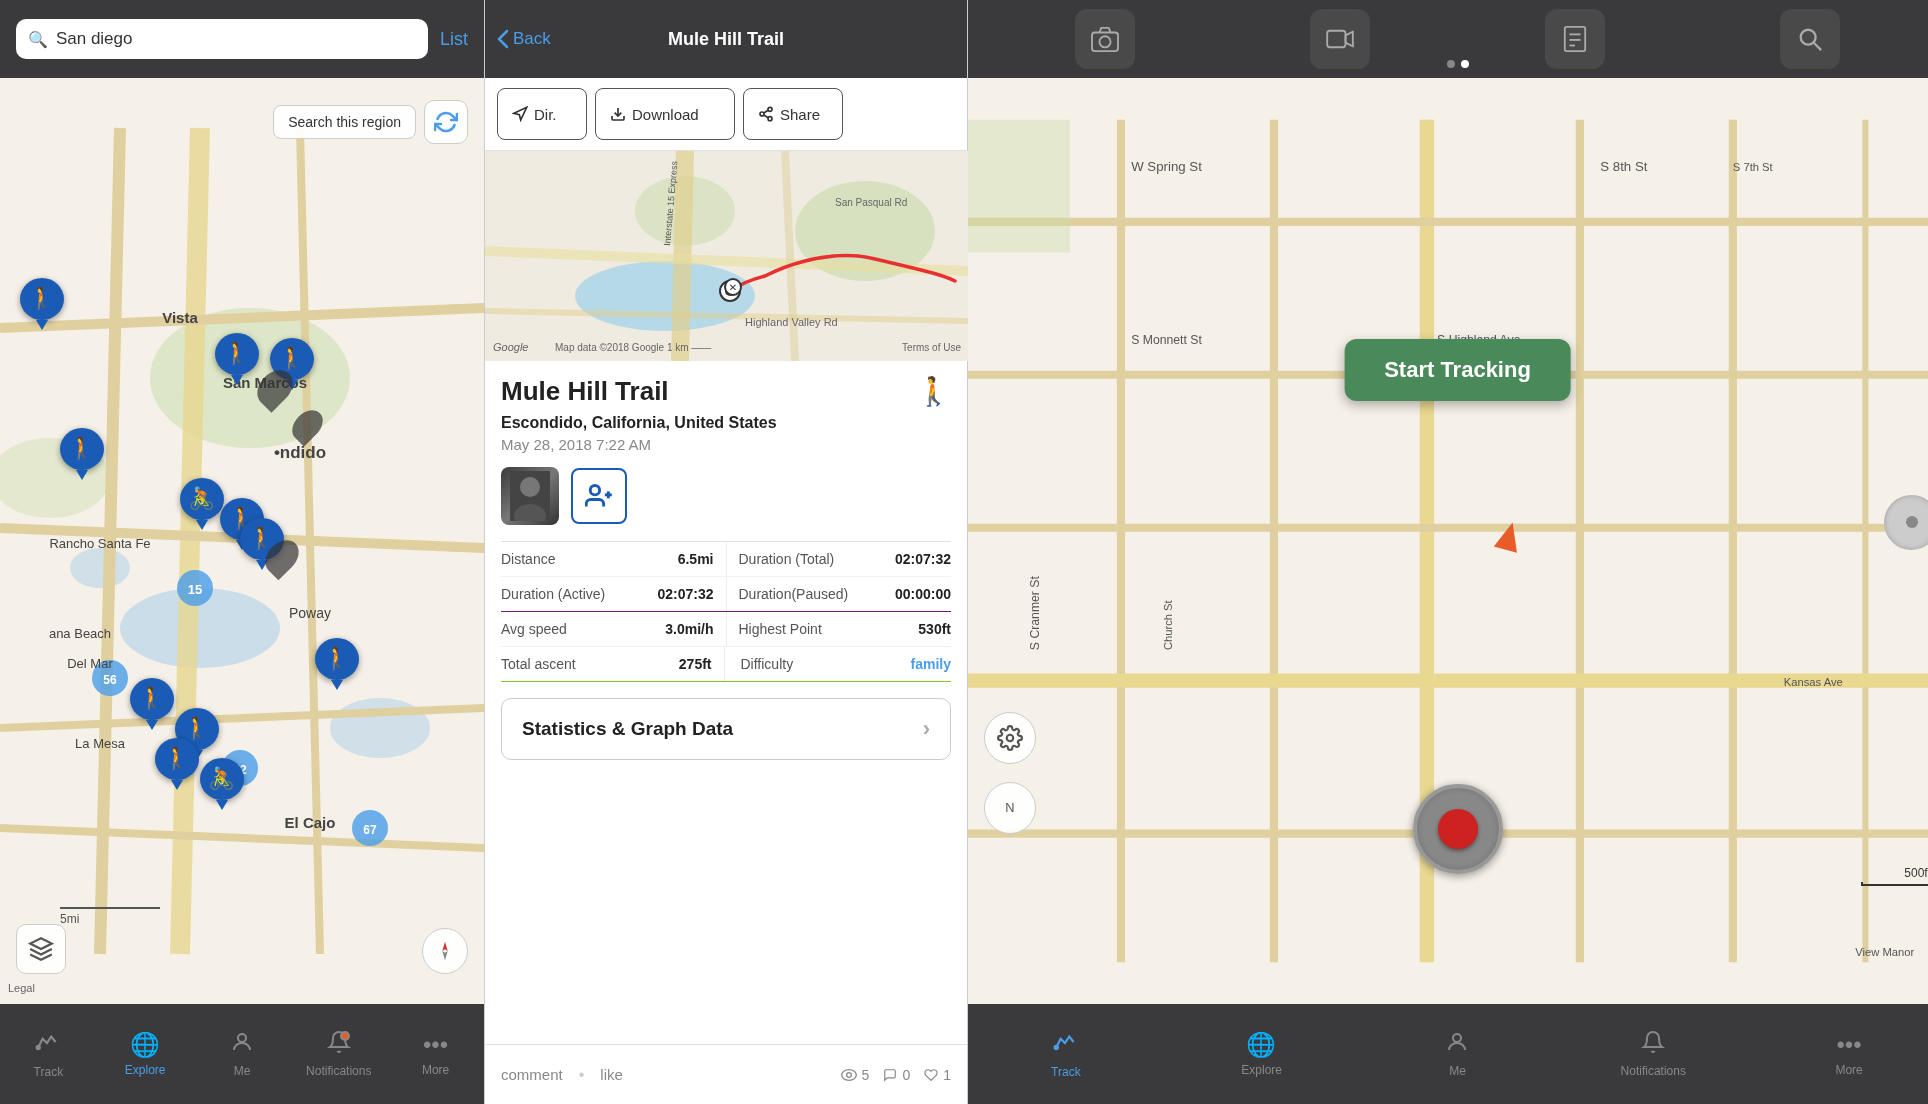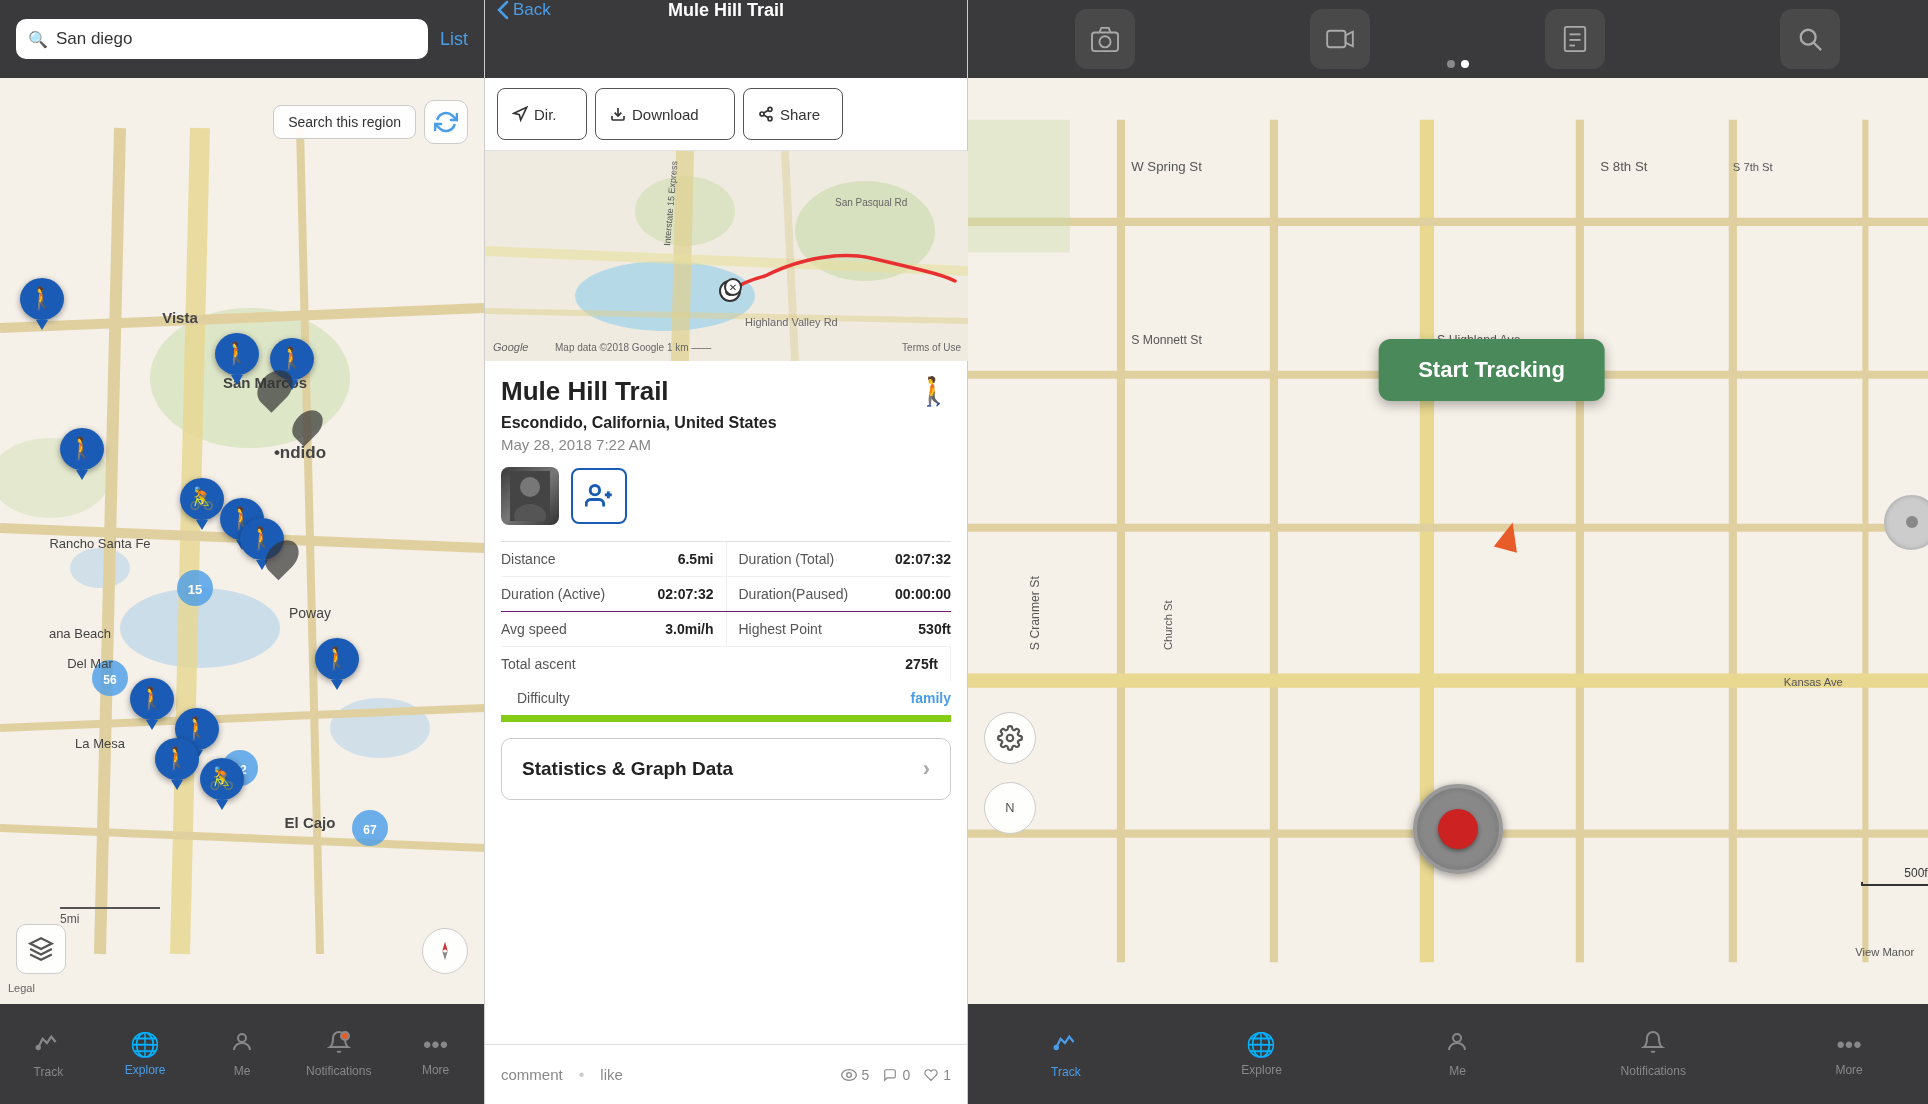--- a/index.html
+++ b/index.html
@@ -208,21 +208,21 @@
       left: 8px;
       font-size: 11px;
       color: #666;
     }
 
     
     .middle-header {
       height: 78px;
       background: #3a3a3c;
       display: flex;
-      align-items: flex-start;
+      align-items: center;
       justify-content: center;
       position: relative;
       flex-shrink: 0;
     }
 
     .back-btn {
       position: absolute;
       left: 12px;
       display: flex;
       align-items: center;
@@ -952,21 +952,21 @@
         <div style="flex:1; padding: 9px 12px 9px 0; border-right: 1px solid #eee; display:flex; justify-content:space-between;">
           <span class="stat-pair-label">Avg speed</span>
           <span class="stat-pair-value">3.0mi/h</span>
         </div>
         <div style="flex:1; padding: 9px 0 9px 12px; display:flex; justify-content:space-between;">
           <span class="stat-pair-label">Highest Point</span>
           <span class="stat-pair-value">530ft</span>
         </div>
       </div>
 
-      <div style="display:flex; border-bottom: 7px solid #84cc16; flex-direction: column;">
+      <div style="display:flex; border-bottom: 1px solid #84cc16;">
         <div style="flex:1; padding: 9px 12px 9px 0; border-right: 1px solid #eee; display:flex; justify-content:space-between;">
           <span class="stat-pair-label">Total ascent</span>
           <span class="stat-pair-value">275ft</span>
         </div>
         <div style="flex:1; padding: 9px 0 9px 16px; display:flex; justify-content:space-between;">
           <span class="stat-pair-label">Difficulty</span>
           <span class="stat-pair-value blue" style="color:#4a9de8;">family</span>
         </div>
       </div>
     </div>
@@ -1067,21 +1067,21 @@
       <text x="70" y="520" fill="#555" font-size="12" transform="rotate(-90,70,520)">S Cranmer St</text>
       <text x="200" y="520" fill="#555" font-size="11" transform="rotate(-90,200,520)">Church St</text>
       <text x="870" y="820" fill="#555" font-size="11">View Manor</text>
       <text x="800" y="555" fill="#555" font-size="11">Kansas Ave</text>
 
       <rect x="0" y="0" width="100" height="130" fill="#c8dba8" opacity="0.4"></rect>
     </svg>
 
     <div class="location-arrow"></div>
 
-    <button class="start-tracking-btn" style="top:38%; left:50%; transform:translate(-50%,-50%);margin-left:34px;">Start Tracking</button>
+    <button class="start-tracking-btn" style="top:38%; left:50%; transform:translate(-50%,-50%);">Start Tracking</button>
 
     <div class="settings-btn-right" style="bottom:240px; top:auto; transform:none; margin-top:0;">
       <svg width="26" height="26" viewBox="0 0 24 24" fill="none" stroke="#555" stroke-width="2">
         <circle cx="12" cy="12" r="3"></circle>
         <path d="M19.4 15a1.65 1.65 0 00.33 1.82l.06.06a2 2 0 010 2.83 2 2 0 01-2.83 0l-.06-.06a1.65 1.65 0 00-1.82-.33 1.65 1.65 0 00-1 1.51V21a2 2 0 01-4 0v-.09A1.65 1.65 0 009 19.4a1.65 1.65 0 00-1.82.33l-.06.06a2 2 0 01-2.83-2.83l.06-.06A1.65 1.65 0 004.68 15a1.65 1.65 0 00-1.51-1H3a2 2 0 010-4h.09A1.65 1.65 0 004.6 9a1.65 1.65 0 00-.33-1.82l-.06-.06a2 2 0 012.83-2.83l.06.06A1.65 1.65 0 009 4.68a1.65 1.65 0 001-1.51V3a2 2 0 014 0v.09a1.65 1.65 0 001 1.51 1.65 1.65 0 001.82-.33l.06-.06a2 2 0 012.83 2.83l-.06.06A1.65 1.65 0 0019.4 9a1.65 1.65 0 001.51 1H21a2 2 0 010 4h-.09a1.65 1.65 0 00-1.51 1z"></path>
       </svg>
     </div>
 
     <div class="compass-btn-right" style="position:absolute; bottom:170px; left:16px; top:auto; transform:none; margin-top:0;">
       <svg width="22" height="22" viewBox="0 0 24 24">

